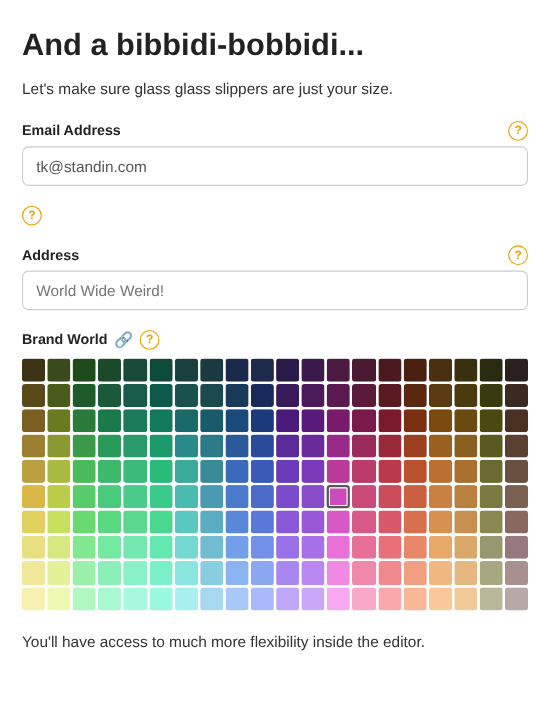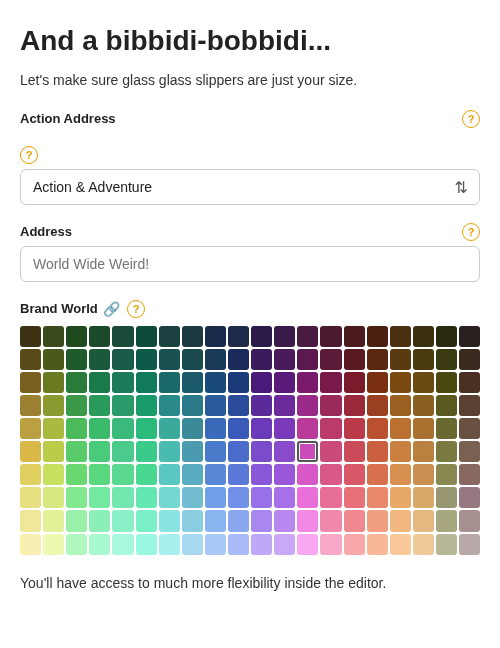--- a/index.html
+++ b/index.html
@@ -133,40 +133,29 @@
   </style>
 </head>
 <body>
 
 <h1>And a bibbidi-bobbidi...</h1>
 
 <p class="subtitle">Let's make sure glass glass slippers are just your size.</p>
 
 <div class="field-group">
   <div class="field-label-row">
-    <label class="field-label">Action Address</label>
+    <label class="field-label">Email Address</label>
     <div class="help-icon">?</div>
   </div>
+  <input class="field-input" type="email" value="tk@standin.com" style="">
 </div>
 
 <div class="field-group">
   <div class="field-label-row">
     <div class="help-icon">?</div>
-  </div>
-  <div class="select-wrapper">
-    <select class="field-select">
-      <option>Action &amp; Adventure</option>
-      <option>Comedy</option>
-      <option>Drama</option>
-      <option>Horror</option>
-      <option>Romance</option>
-      <option>Sci-Fi</option>
-      <option>Thriller</option>
-    </select>
-    <span class="select-arrow">⇅</span>
   </div>
 </div>
 
 <div class="field-group">
   <div class="field-label-row">
     <label class="field-label">Address</label>
     <div class="help-icon">?</div>
   </div>
   <input class="field-input" type="text" placeholder="World Wide Weird!" style="">
 </div>

